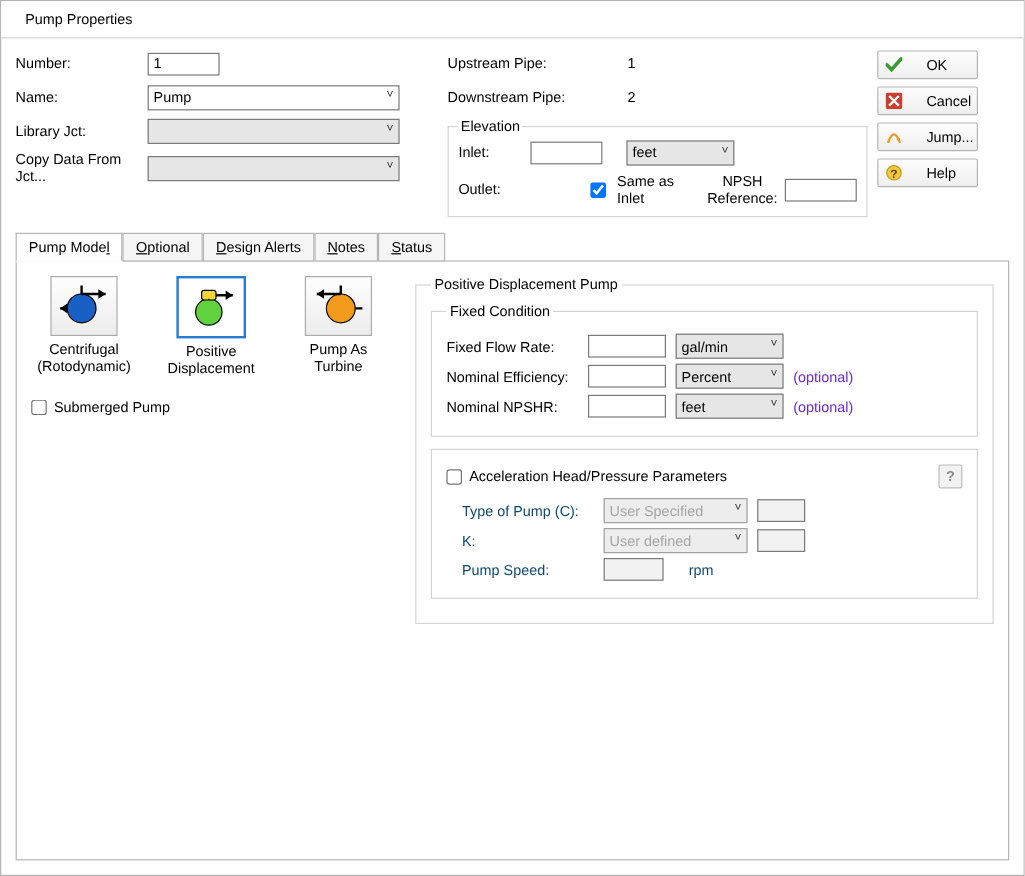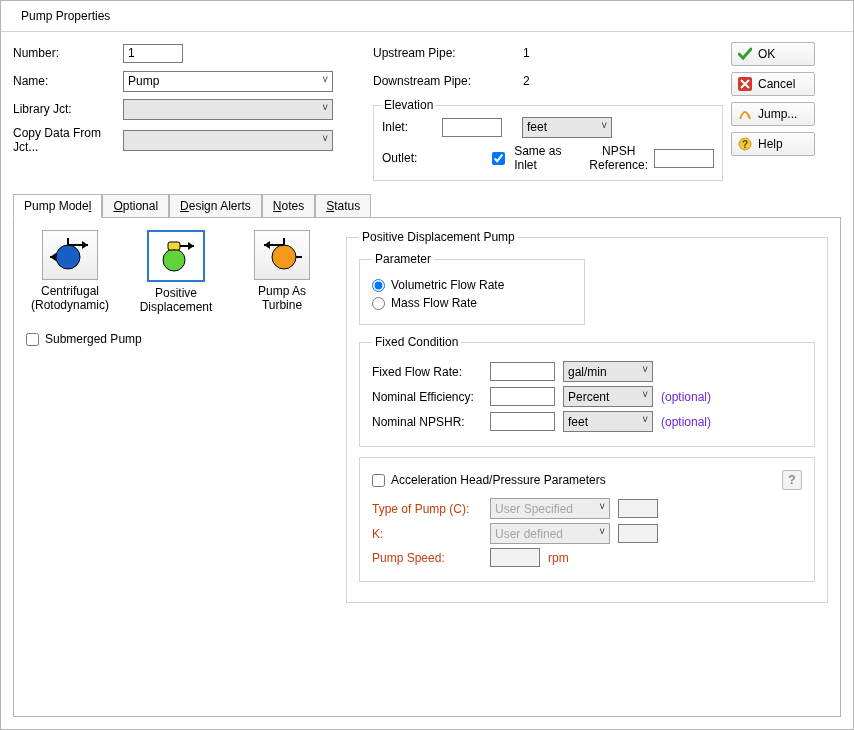--- a/index.html
+++ b/index.html
@@ -90,21 +90,21 @@
   .sel.white { background: #fff; }
   .btn {
     height: 24px;
     width: 84px;
     border: 1px solid #b5b5b5;
     border-radius: 2px;
     background: linear-gradient(#fdfdfd, #efefef);
     display: flex;
     align-items: center;
     padding: 0 6px;
-    gap: 6px;
+    gap: 20px;
     cursor: pointer;
     box-sizing: border-box;
   }
   .btn svg { flex-shrink: 0; }
   fieldset.elev {
     border: 1px solid #d4d4d4;
     margin: 0; padding: 4px 8px 8px 8px;
     font-size: 12px;
   }
   fieldset.elev legend { padding: 0 2px; }
@@ -174,21 +174,21 @@
   }
   fieldset.group legend { padding: 0 3px; }
 
   .radio-row, .check-row { display: flex; align-items: center; gap: 6px; margin: 4px 0; }
   .check-row input, .radio-row input { margin: 0; }
 
   .cond-row { display: flex; align-items: center; gap: 8px; margin: 4px 0; }
   .cond-row .clabel { width: 110px; }
   .cond-row .optional { color: #6d28d9; }
 
-  .disabled-label { color: #c2410c; }
+  .disabled-label { color: #0c4a6e; margin-left: 13px; }
 
   .help-btn {
     width: 18px; height: 18px;
     border: 1px solid #bcbcbc;
     background: #f2f2f2;
     color: #888;
     display: flex; align-items: center; justify-content: center;
     font-weight: bold;
     border-radius: 2px;
   }
@@ -346,31 +346,20 @@
       <div class="check-row" style="margin-top:18px">
         <input type="checkbox" style="">
         <span>Submerged Pump</span>
       </div>
     </div>
 
     <div class="model-right">
       <fieldset class="group">
         <legend>Positive Displacement Pump</legend>
 
-        <fieldset class="group" style="width:200px">
-          <legend>Parameter</legend>
-          <div class="radio-row">
-            <input type="radio" name="param" checked="" style="">
-            <span>Volumetric Flow Rate</span>
-          </div>
-          <div class="radio-row">
-            <input type="radio" name="param" style="">
-            <span>Mass Flow Rate</span>
-          </div>
-        </fieldset>
 
         <fieldset class="group">
           <legend>Fixed Condition</legend>
           <div class="cond-row">
             <span class="clabel">Fixed Flow Rate:</span>
             <input class="txt" style="width: 65px;" value="">
             <span class="sel-wrap" style="width:90px"><select class="sel" style="width:90px"><option>gal/min</option></select></span>
           </div>
           <div class="cond-row">
             <span class="clabel">Nominal Efficiency:</span>

